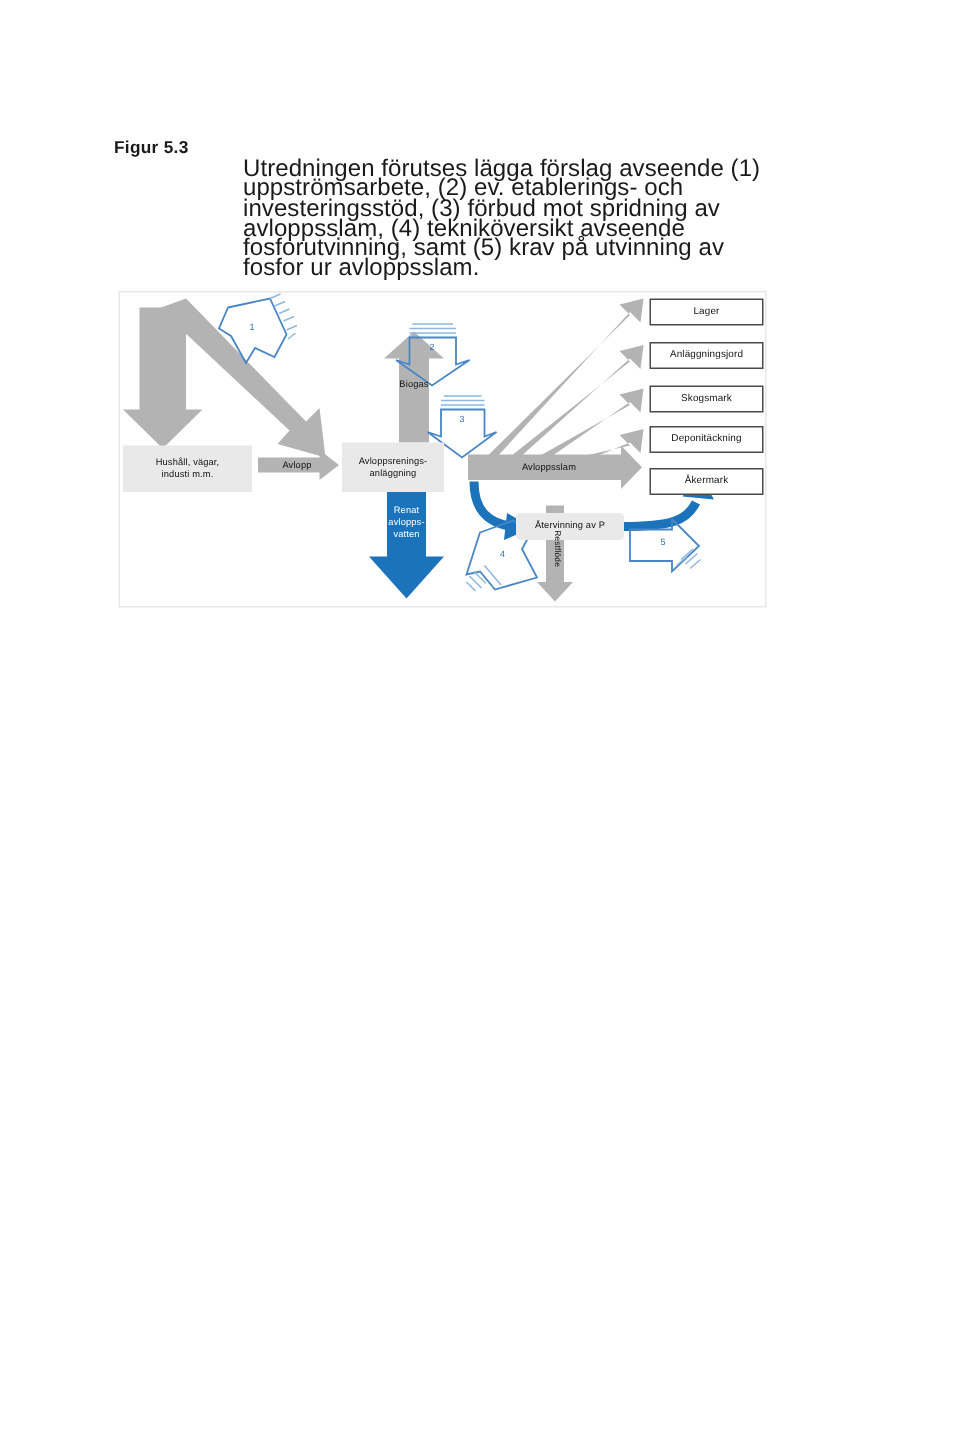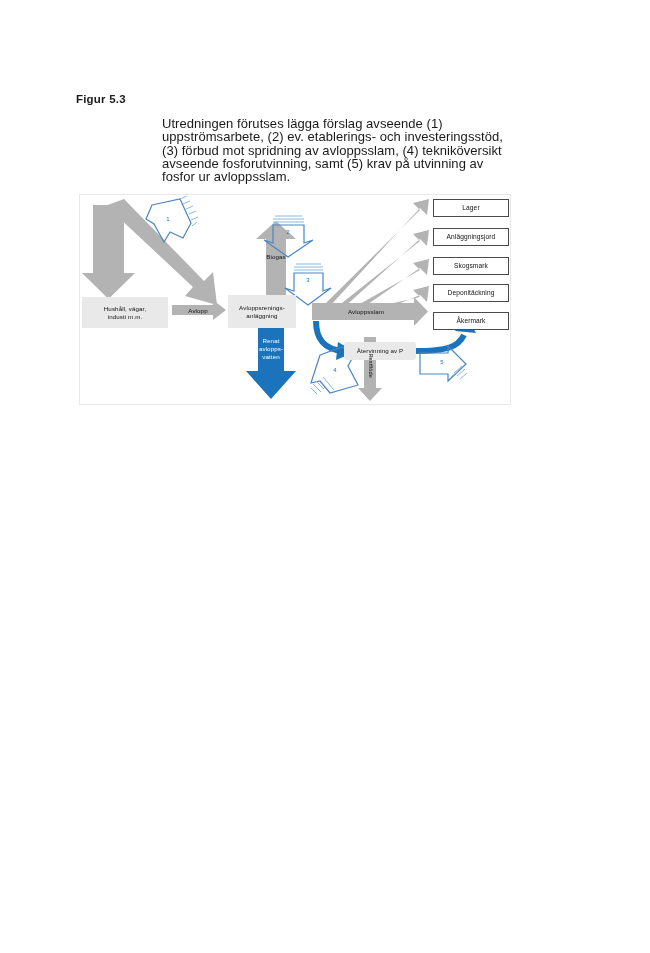--- a/index.html
+++ b/index.html
@@ -22,22 +22,22 @@
   .cap-num{
     font-weight:bold;font-size:11.5px;line-height:14px;
     width:86px;flex:0 0 86px;letter-spacing:.2px;
   }
   .cap-title{
     font-weight:bold;font-size:11.5px;line-height:14.5px;
     width:352px;letter-spacing:.1px;
   }
   .cap-body{
     margin-left:86px;width:352px;
-    font-size:13px;line-height:13.3px;
-    margin-top:11px;letter-spacing:.05px;
+    font-size:16px;line-height:13.3px;
+    letter-spacing:.05px;
   }
 
   
   .panel{
     position:absolute;left:79px;top:194px;width:432px;height:211px;
     border:1px solid #e8e8e8;
     background:#ffffff;
     box-sizing:border-box;
   }
   .panel svg{position:absolute;left:0;top:0;}

